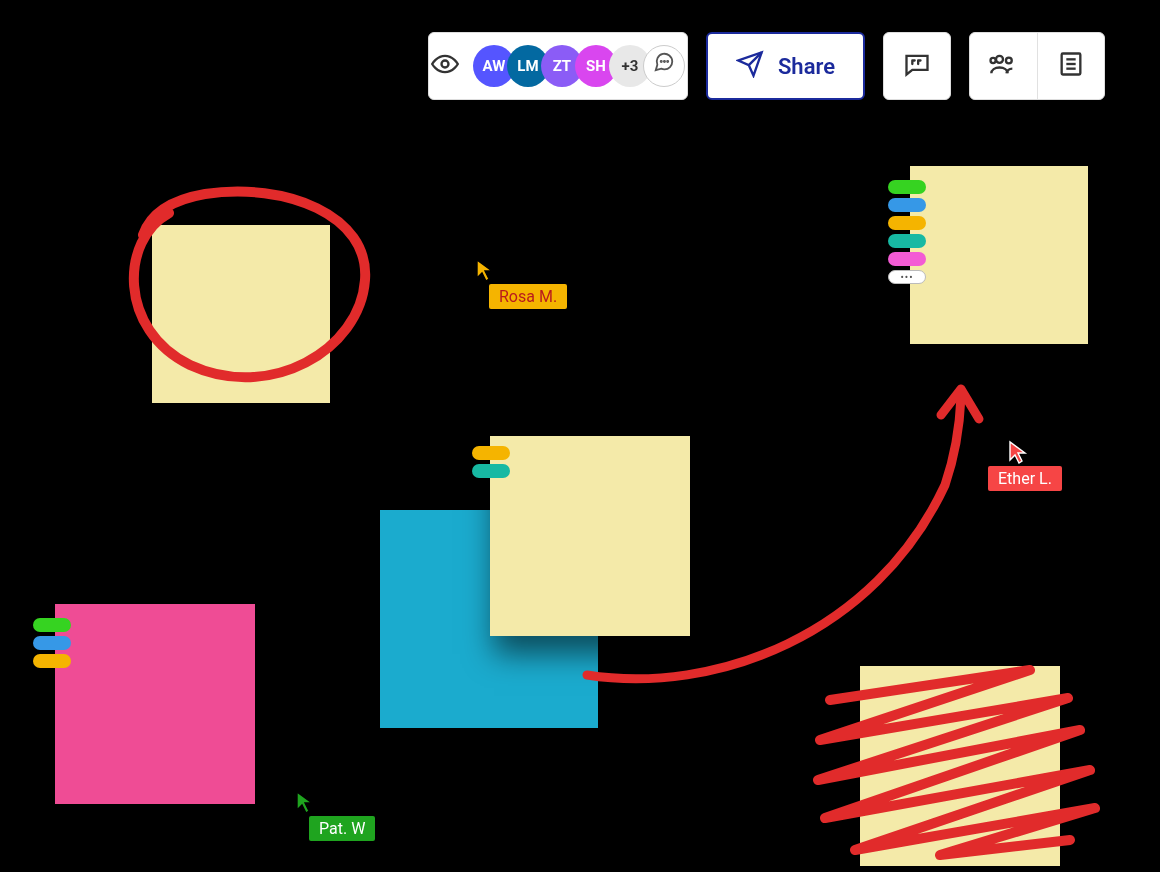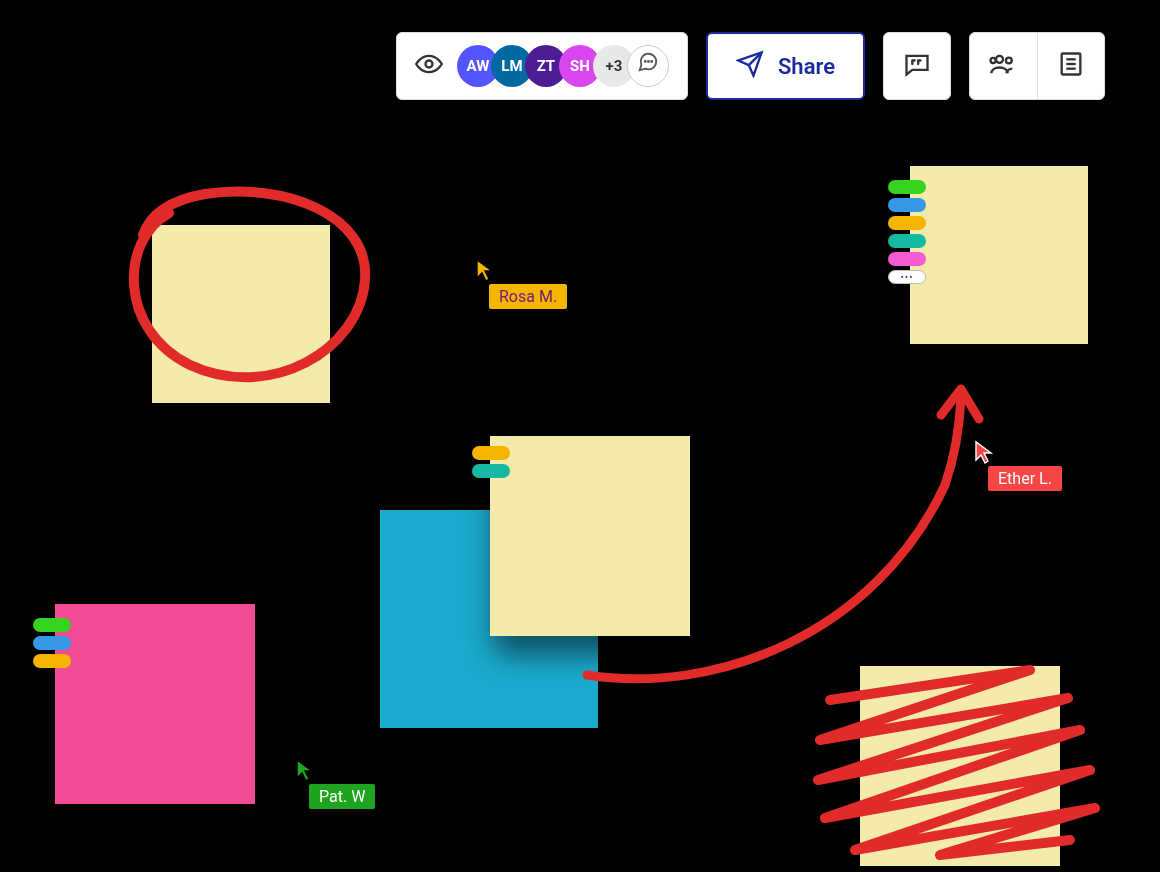--- a/index.html
+++ b/index.html
@@ -21,21 +21,21 @@
     gap: 18px;
     align-items: stretch;
     height: 68px;
   }
   .toolbar-group {
     background: #fff;
     border: 1px solid #ddd;
     border-radius: 6px;
     display: flex;
     align-items: center;
-    padding: 0 18px;
+    padding: 0 2px;
     gap: 14px;
   }
   .toolbar-single {
     width: 68px;
     justify-content: center;
     padding: 0;
   }
   .toolbar-double {
     gap: 0;
     padding: 0;
@@ -139,40 +139,40 @@
   }
   .cursor svg { width: 20px; height: 24px; }
   .cursor .label {
     margin-top: 2px;
     margin-left: 14px;
     padding: 3px 10px;
     border-radius: 2px;
     font-size: 16px;
     white-space: nowrap;
   }
-  .cursor.yellow .label { background: #f5b400; color: #701a75; }
+  .cursor.yellow .label { background: #f5b400; color: #b91c1c; }
   .cursor.green  .label { background: #1fa41f; color: #fff; }
   .cursor.red    .label { background: #f64545; color: #fff; }
 </style>
 </head>
 <body>
 
 <div class="toolbar">
 
   <div class="toolbar-group">
     <span class="eye-icon">
       <svg viewBox="0 0 24 24">
           <path d="M1 12s4-7 11-7 11 7 11 7-4 7-11 7S1 12 1 12z"></path>
           <circle cx="12" cy="12" r="3"></circle>
         </svg>
     </span>
     <div class="avatars">
       <span class="avatar" style="background:#5555ff">AW</span>
       <span class="avatar" style="background:#0369a1">LM</span>
-      <span class="avatar" style="background:#4c1d95">ZT</span>
+      <span class="avatar" style="background:#8b5cf6">ZT</span>
       <span class="avatar" style="background:#d946ef">SH</span>
       <span class="avatar more">+3</span>
       <span class="avatar comment">
         <svg viewBox="0 0 24 24" width="22" height="22" stroke="#555" fill="none" stroke-width="2">
             <path d="M21 11.5a8.38 8.38 0 0 1-8.5 8.5 8.5 8.5 0 0 1-3.5-.74L3 21l1.74-6A8.5 8.5 0 1 1 21 11.5z"></path>
             <circle cx="9" cy="11.5" r="0.6" fill="#555"></circle>
             <circle cx="12.5" cy="11.5" r="0.6" fill="#555"></circle>
             <circle cx="16" cy="11.5" r="0.6" fill="#555"></circle>
           </svg>
       </span>
@@ -268,25 +268,25 @@
   <path d="M30 50 L230 20 L20 90 L268 48 L18 130 L280 80 L25 168 L290 120 L55 200 L295 158 L140 205 L270 190" stroke-width="10"></path>
 </svg>
 
 <div class="cursor yellow" style="left:475px; top:258px;">
   <svg viewBox="0 0 20 24">
     <path d="M2 2 L2 20 L7 15 L11 23 L14 21 L10 13 L17 13 Z" fill="#f5b400" stroke="#000" stroke-width="1.4"></path>
   </svg>
   <span class="label">Rosa M.</span>
 </div>
 
-<div class="cursor green" style="left:295px; top:758px;">
+<div class="cursor green" style="left:295px; top:790px;">
   <svg viewBox="0 0 20 24">
     <path d="M2 2 L2 20 L7 15 L11 23 L14 21 L10 13 L17 13 Z" fill="#1fa41f" stroke="#000" stroke-width="1.4"></path>
   </svg>
   <span class="label">Pat. W</span>
 </div>
 
-<div class="cursor red" style="left:974px; top:440px;">
+<div class="cursor red" style="left:974px; top:440px;align-items:center;">
   <svg viewBox="0 0 20 24">
     <path d="M2 2 L2 20 L7 15 L11 23 L14 21 L10 13 L17 13 Z" fill="#f64545" stroke="#fff" stroke-width="1.4"></path>
   </svg>
   <span class="label">Ether L.</span>
 </div>
 
 </body></html>

